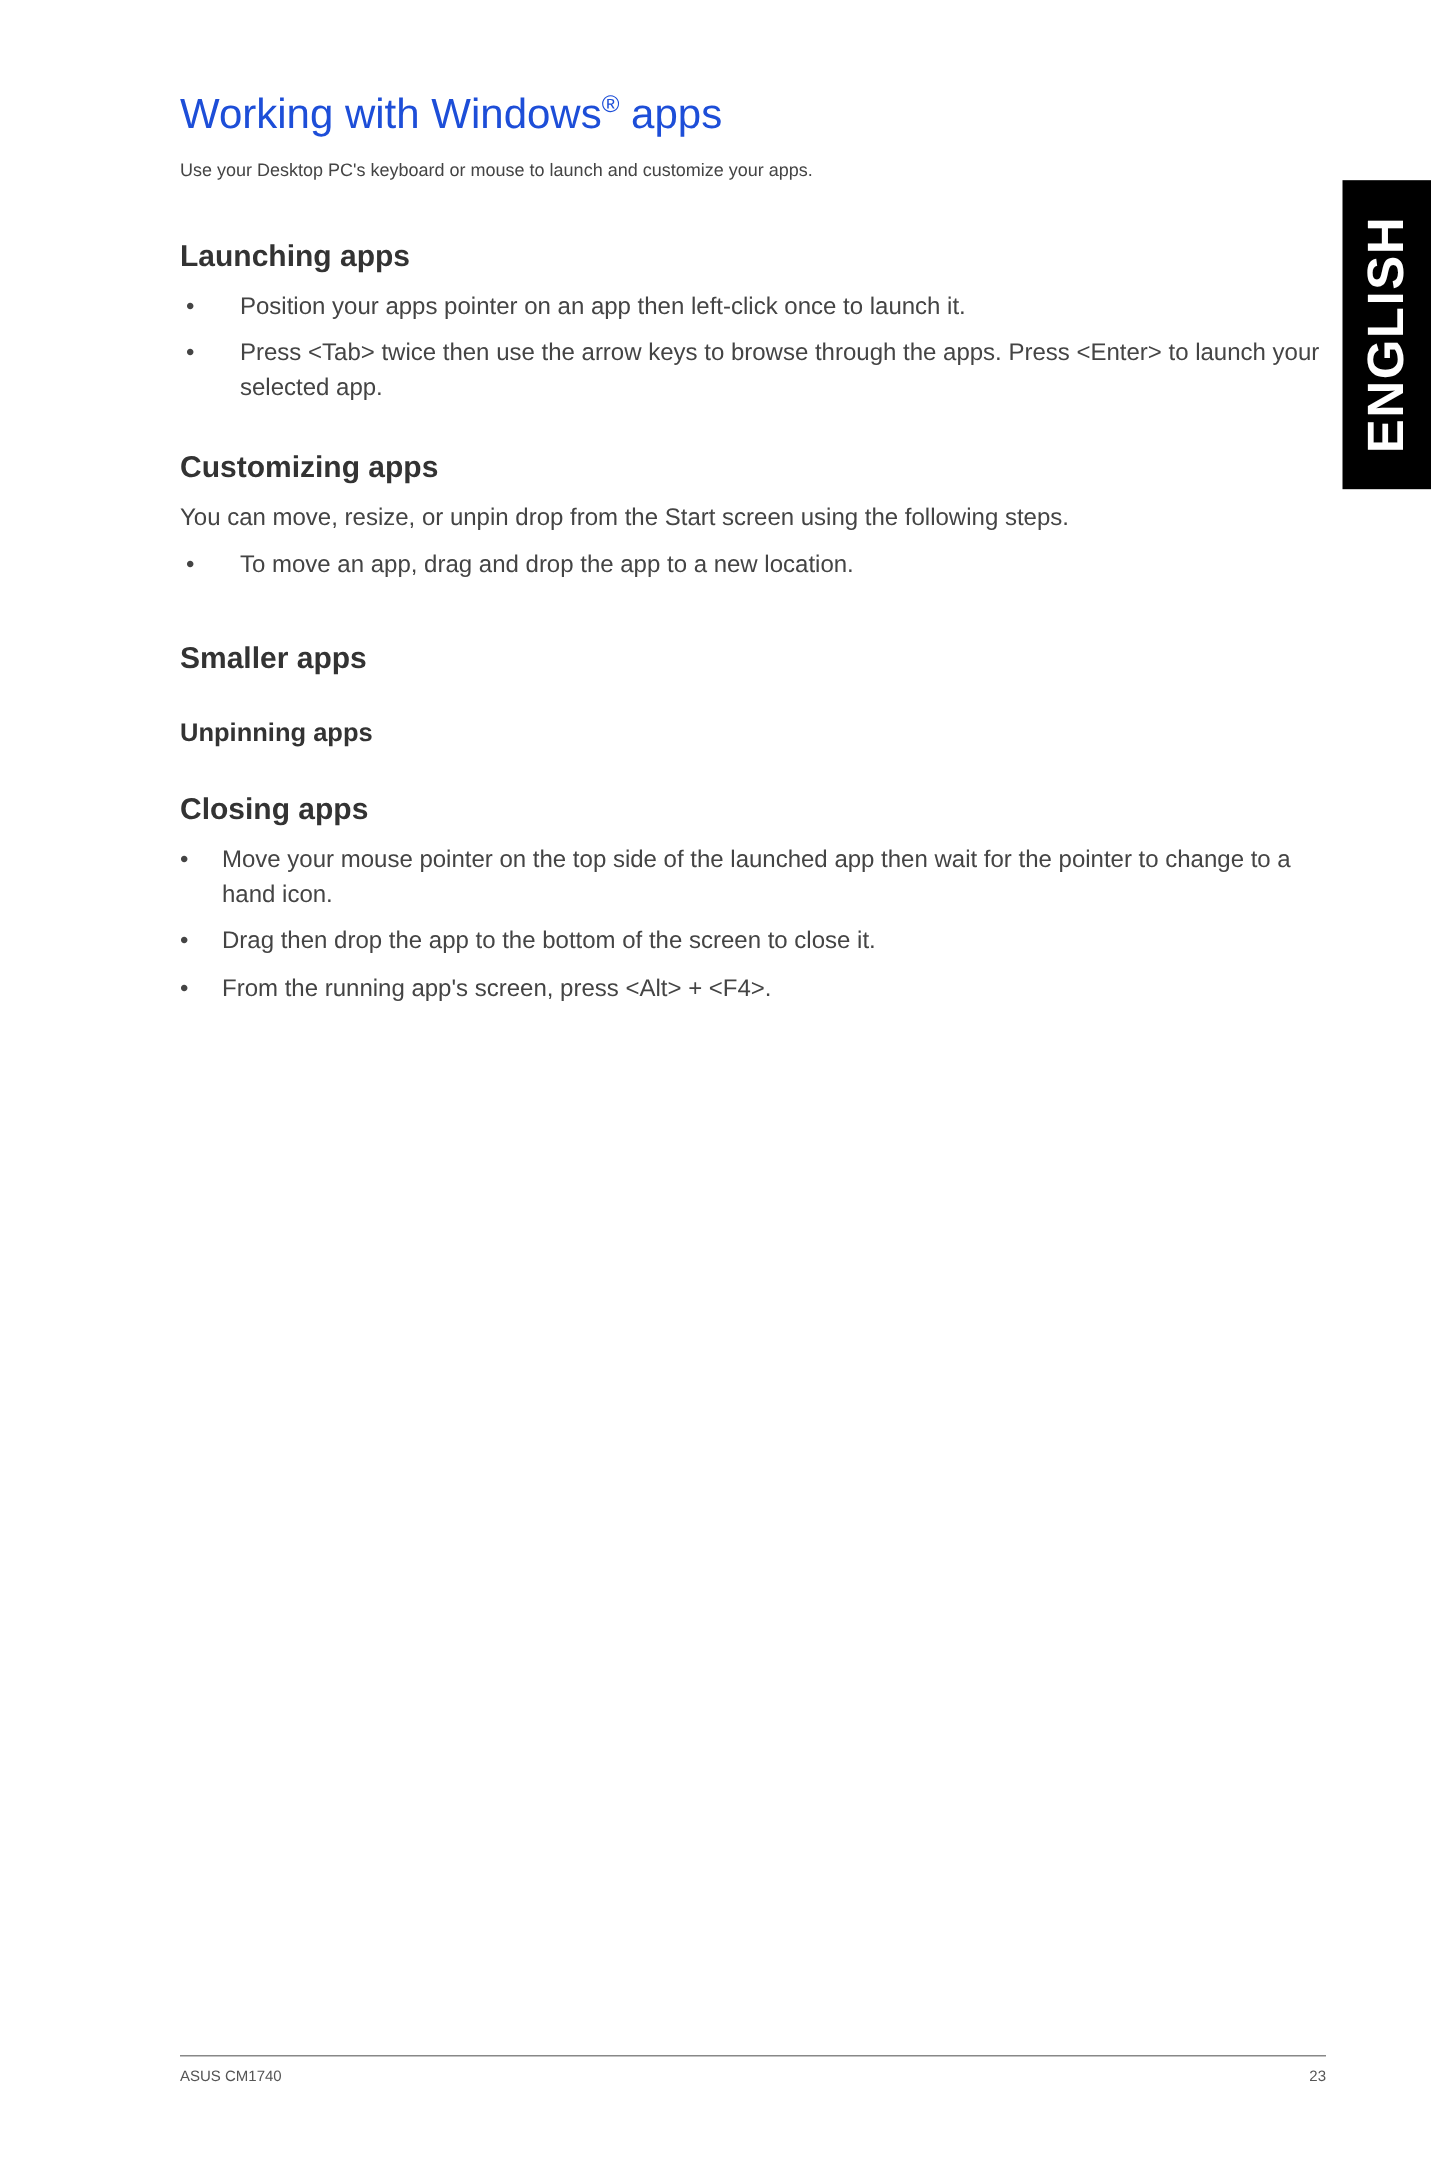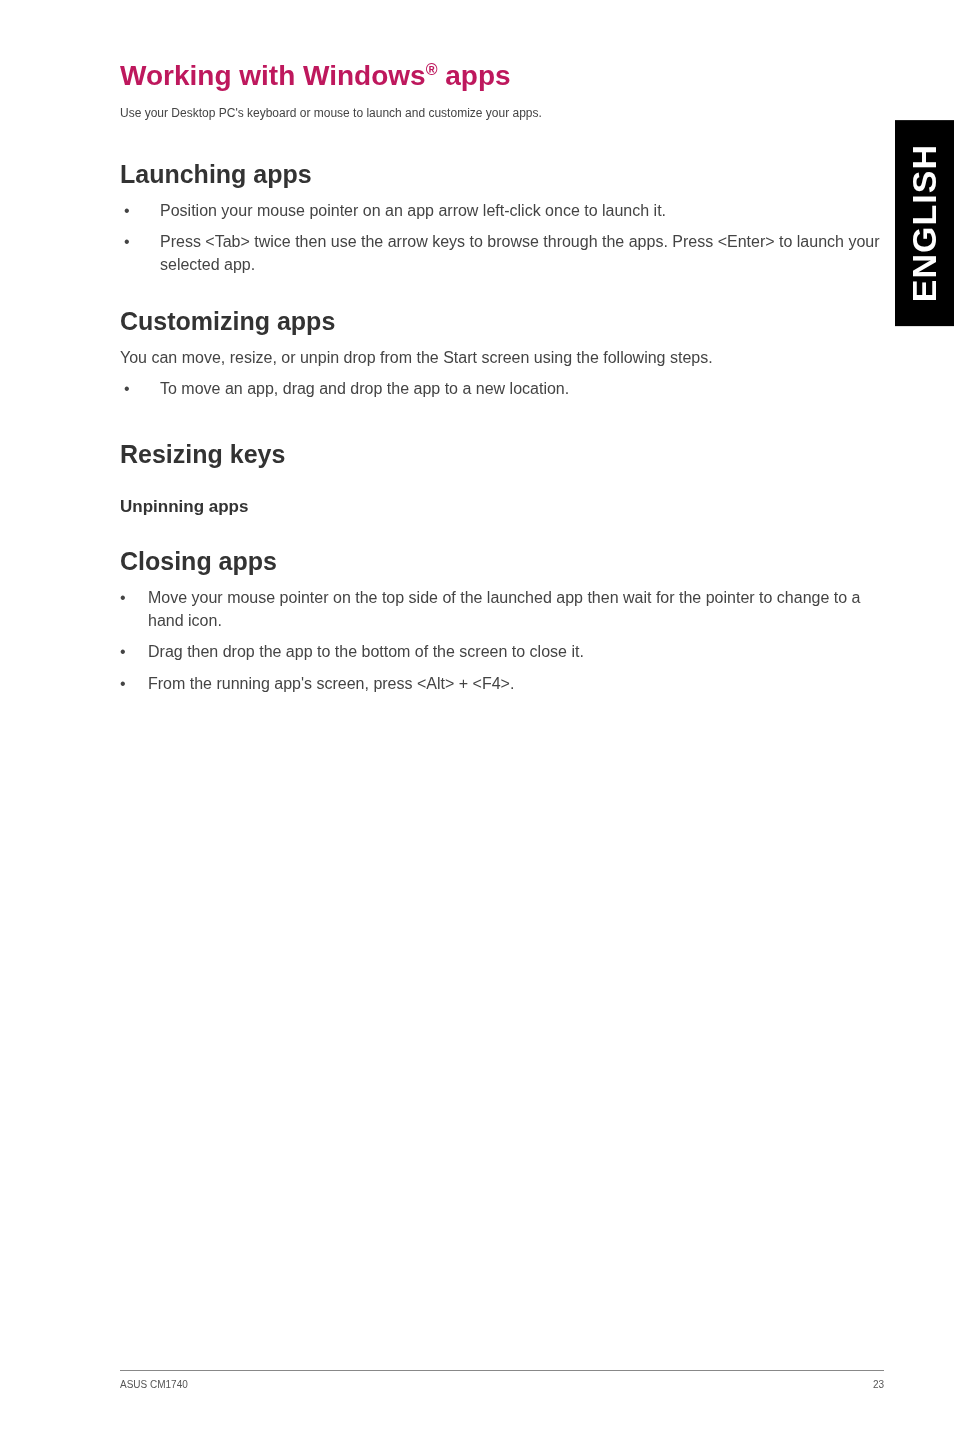--- a/index.html
+++ b/index.html
@@ -23,32 +23,32 @@
     font-weight: bold;
     font-size: 34px;
     letter-spacing: 1px;
     writing-mode: vertical-rl;
     transform: rotate(180deg);
     padding: 24px 10px;
     font-family: Arial, Helvetica, sans-serif;
   }
   h1 {
     font-size: 28px;
-    font-weight: bold;
-    color: #be185d;
+    font-weight: normal;
+    color: #1d4ed8;
     margin-bottom: 14px;
   }
   h1 sup { font-size: 16px; vertical-align: super; }
   .intro {
     font-size: 12px;
     color: #444;
     margin-bottom: 40px;
   }
   h2 {
-    font-size: 25px;
+    font-size: 20px;
     font-weight: bold;
     color: #333;
     margin-bottom: 10px;
     margin-top: 30px;
   }
   h3 {
     font-size: 17px;
     font-weight: bold;
     color: #333;
     margin-bottom: 8px;
@@ -101,31 +101,31 @@
 <div class="page">
 
   <h1>
     <span>Working with Windows</span><sup>®</sup><span> apps</span>
   </h1>
 
   <p class="intro">Use your Desktop PC's keyboard or mouse to launch and customize your apps.</p>
 
   <h2>Launching apps</h2>
   <ul>
-    <li class="bullet">Position your mouse pointer on an app arrow left-click once to launch it.</li>
+    <li class="bullet">Position your apps pointer on an app then left-click once to launch it.</li>
     <li class="bullet">Press &lt;Tab&gt; twice then use the arrow keys to browse through the apps. Press &lt;Enter&gt; to launch your selected app.</li>
   </ul>
 
   <h2>Customizing apps</h2>
   <p class="para">You can move, resize, or unpin drop from the Start screen using the following steps.</p>
   <ul>
     <li class="bullet">To move an app, drag and drop the app to a new location.</li>
   </ul>
 
-  <h2 style="margin-top:40px">Resizing keys</h2>
+  <h2 style="margin-top:40px">Smaller apps</h2>
 
   <h3>Unpinning apps</h3>
 
   <h2>Closing apps</h2>
   <ul>
     <li class="bullet tight">Move your mouse pointer on the top side of the launched app then wait for the pointer to change to a hand icon.</li>
     <li class="bullet tight">Drag then drop the app to the bottom of the screen to close it.</li>
     <li class="bullet tight">From the running app's screen, press &lt;Alt&gt; + &lt;F4&gt;.</li>
   </ul>
 

